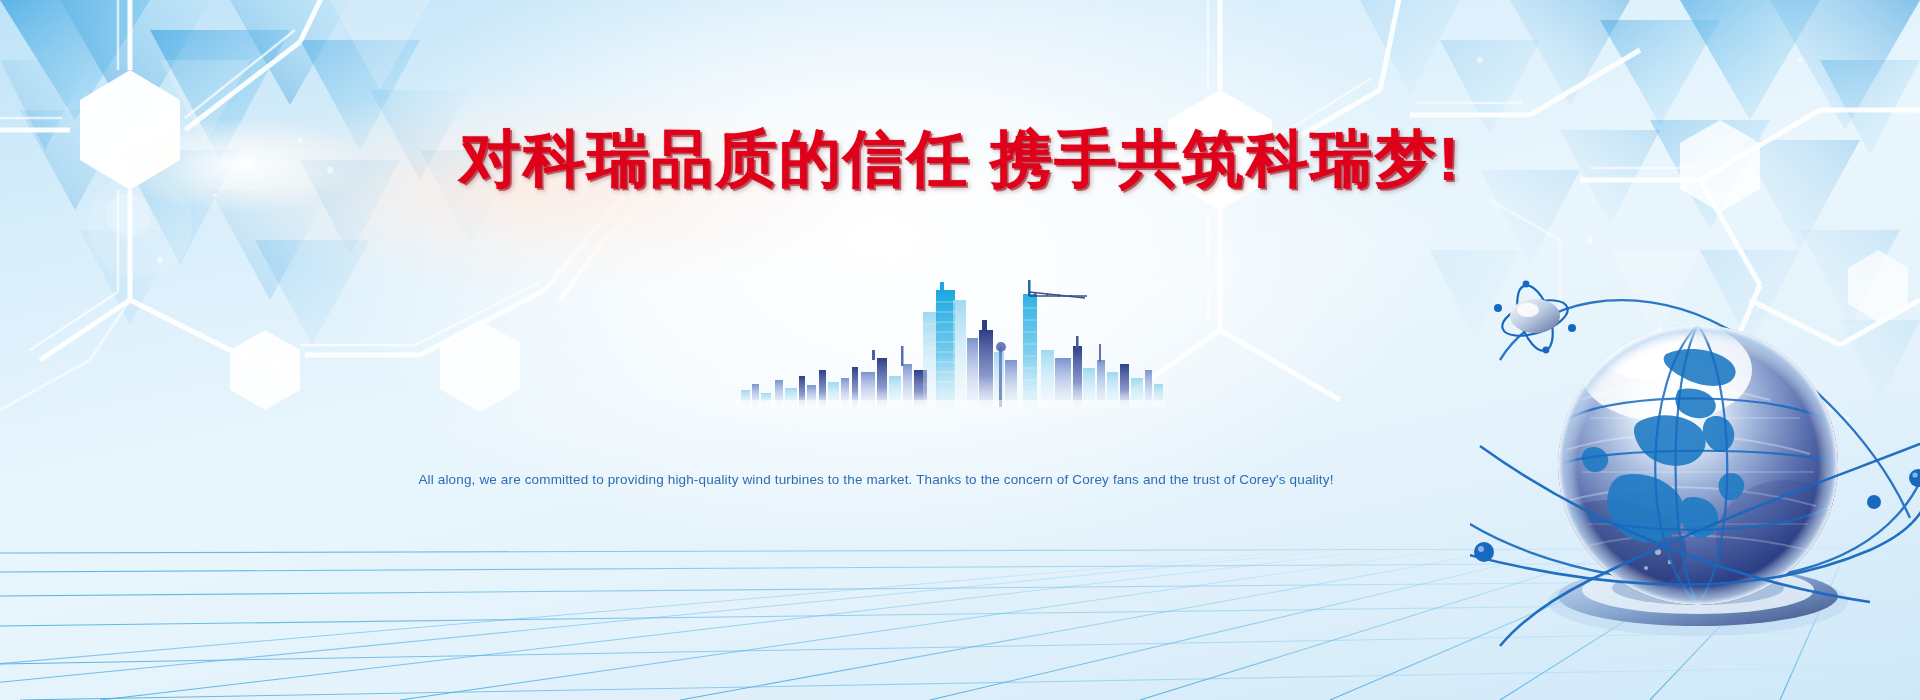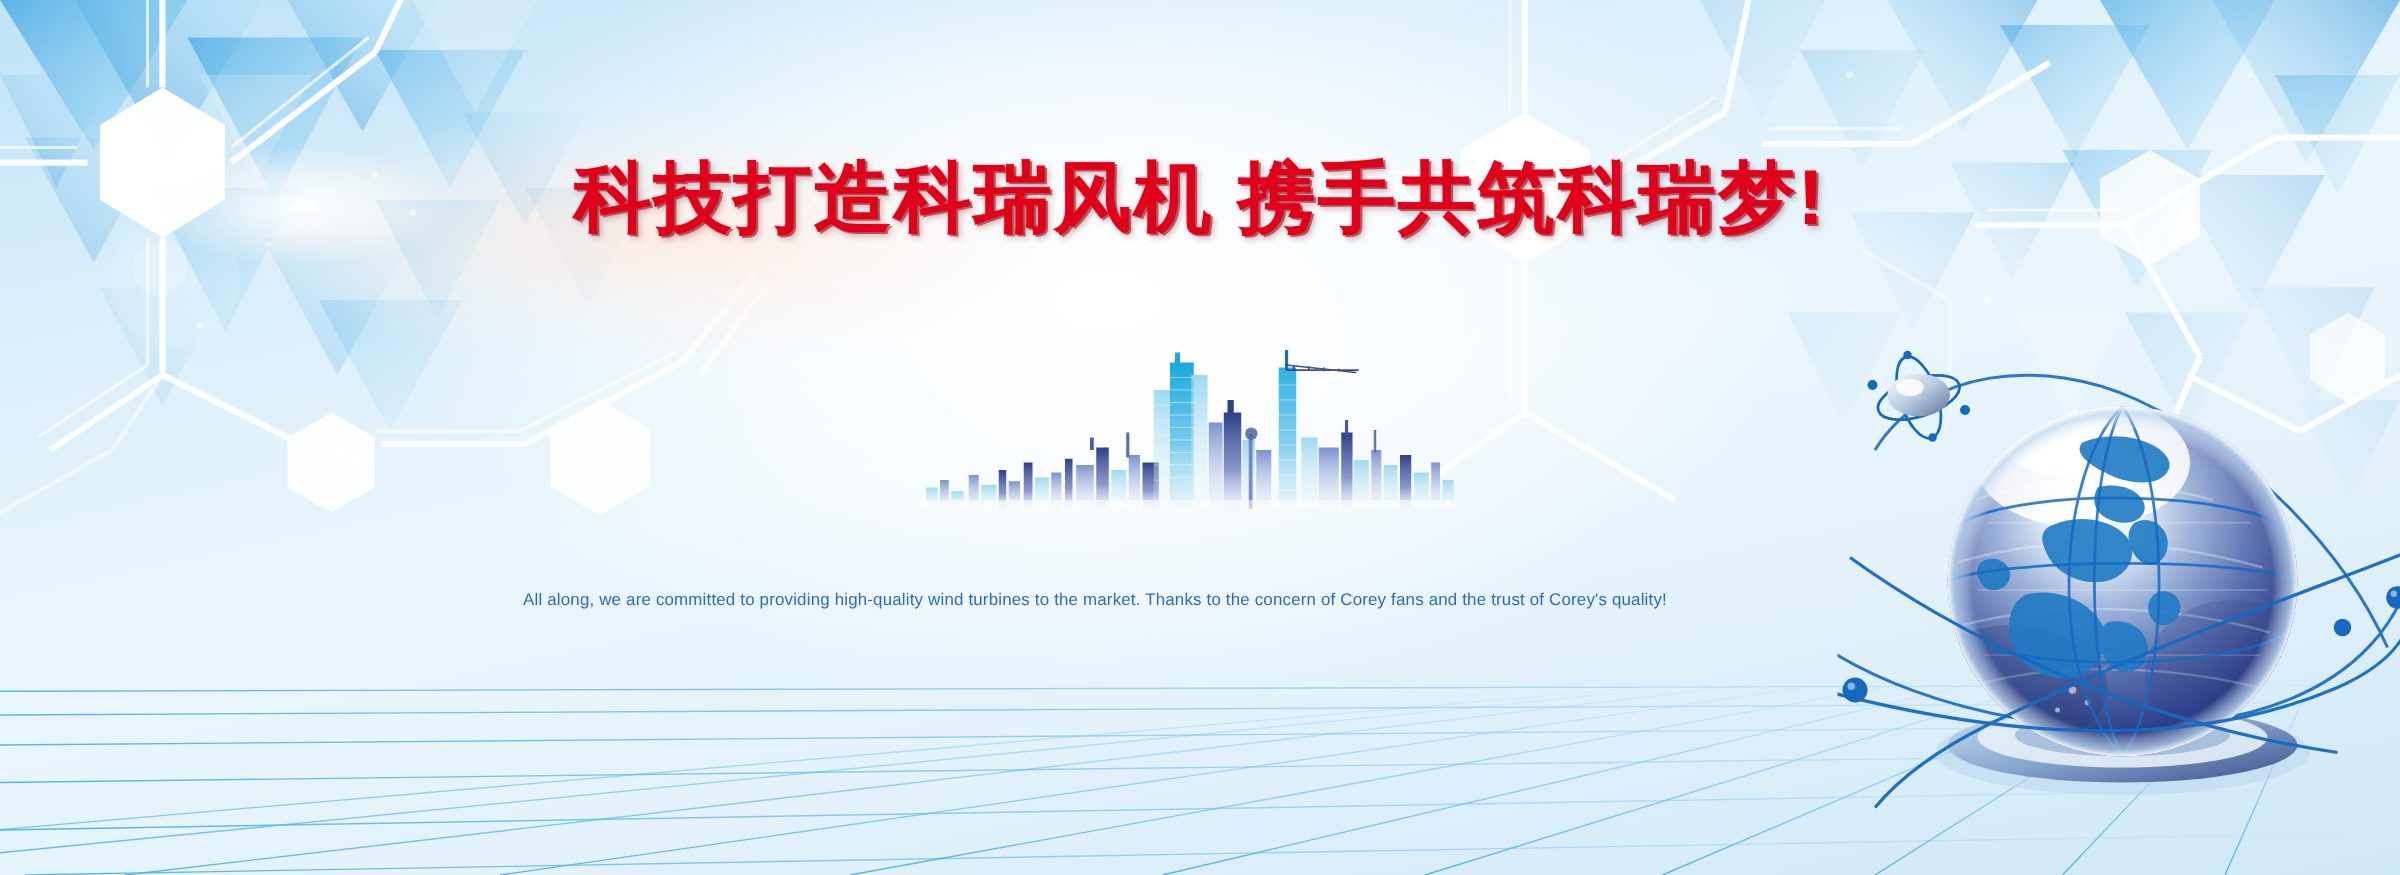--- a/index.html
+++ b/index.html
@@ -256,21 +256,21 @@
         <path d="M1800,112 L1650,270"></path>
         <path d="M1850,112 L1780,270"></path>
         <path d="M1900,112 L1900,270"></path>
         <path d="M1400,114 L-180,270"></path>
         <path d="M1360,116 L-420,270"></path>
       </g>
     </svg>
   </div>
 
   <div id="headline-wrap">
-    <span id="headline">科技打造科瑞风机 携手共筑科瑞梦!</span>
+    <span id="headline">对科瑞品质的信任 携手共筑科瑞梦!</span>
   </div>
 
   <div class="gfx" id="city">
     <svg viewBox="0 0 430 135" width="430" height="135">
       <defs>
         <linearGradient id="twrA" x1="0" y1="0" x2="0" y2="1">
           <stop offset="0" stop-color="#19a8e0"></stop>
           <stop offset="0.55" stop-color="#5ec2ea" stop-opacity="0.85"></stop>
           <stop offset="1" stop-color="#c9e9f7" stop-opacity="0.35"></stop>
         </linearGradient>

